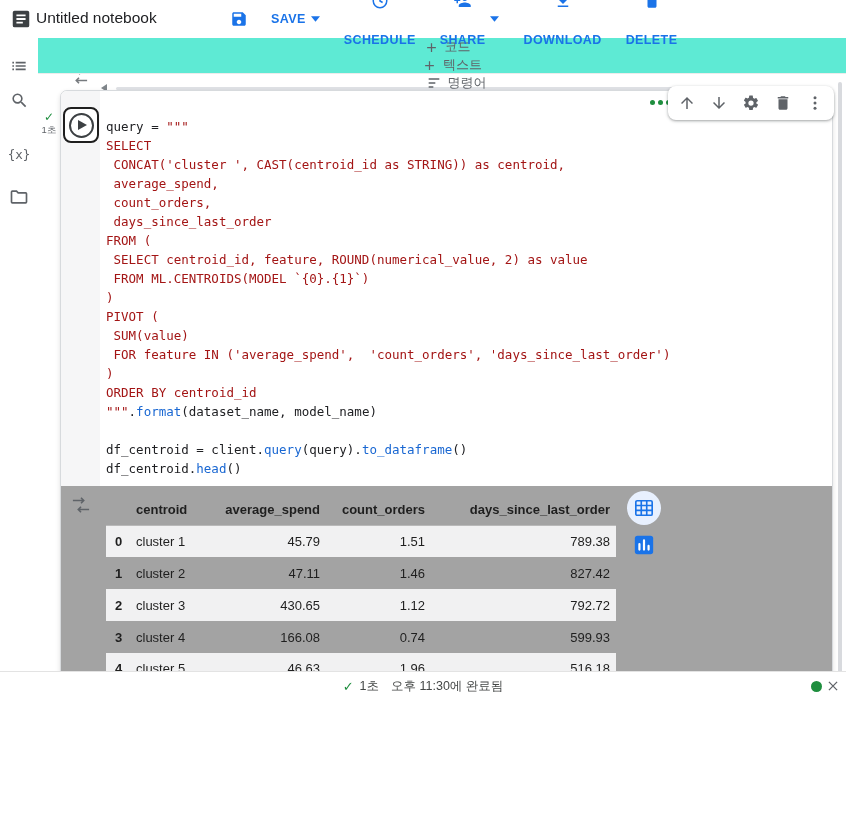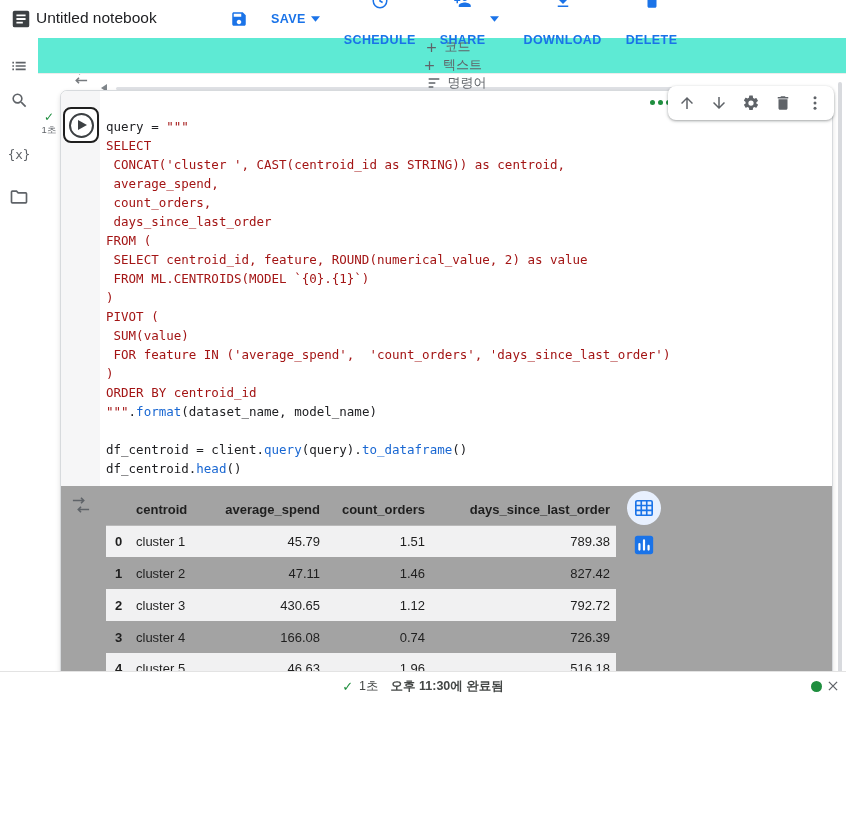--- a/index.html
+++ b/index.html
@@ -87,21 +87,21 @@
   .c-num{text-align:right;padding-right:16px;}
   #df-table td:last-child,#df-table th:last-child{padding-right:6px;}
   #out-actions{position:absolute;left:566px;top:5px;display:flex;flex-direction:column;gap:3px;}
   .out-act{width:34px;height:34px;border-radius:50%;display:flex;align-items:center;justify-content:center;}
   #btn-table-view{background:#e8f0fe;}
 
   
   #statusbar{position:absolute;left:0;right:0;bottom:0;height:29px;background:#fff;border-top:1px solid #e3e3e3;display:flex;align-items:center;justify-content:center;font-size:12.5px;color:#444746;z-index:7;}
   #status-center{display:flex;align-items:center;gap:6px;}
   #status-check{color:var(--success);font-weight:bold;font-size:13px;}
-  #status-msg{margin-left:6px;font-weight:bold;}
+  #status-msg{margin-left:6px;}
   #ram-dot{position:absolute;right:24px;top:9px;width:11px;height:11px;border-radius:50%;background:var(--success);}
   #status-close{position:absolute;right:6px;top:7px;display:flex;}
 </style>
 </head>
 <body>
 
 <div id="app">
 
   <header id="topbar">
     <span id="nb-logo">
@@ -355,21 +355,21 @@
                   <td class="c-txt">cluster 3</td>
                   <td class="c-num">430.65</td>
                   <td class="c-num">1.12</td>
                   <td class="c-num">792.72</td>
                 </tr>
                 <tr>
                   <td class="c-idx">3</td>
                   <td class="c-txt">cluster 4</td>
                   <td class="c-num">166.08</td>
                   <td class="c-num">0.74</td>
-                  <td class="c-num">726.39</td>
+                  <td class="c-num">599.93</td>
                 </tr>
                 <tr class="zebra">
                   <td class="c-idx">4</td>
                   <td class="c-txt">cluster 5</td>
                   <td class="c-num">46.63</td>
                   <td class="c-num">1.96</td>
                   <td class="c-num">516.18</td>
                 </tr>
               </tbody>
           </table>

